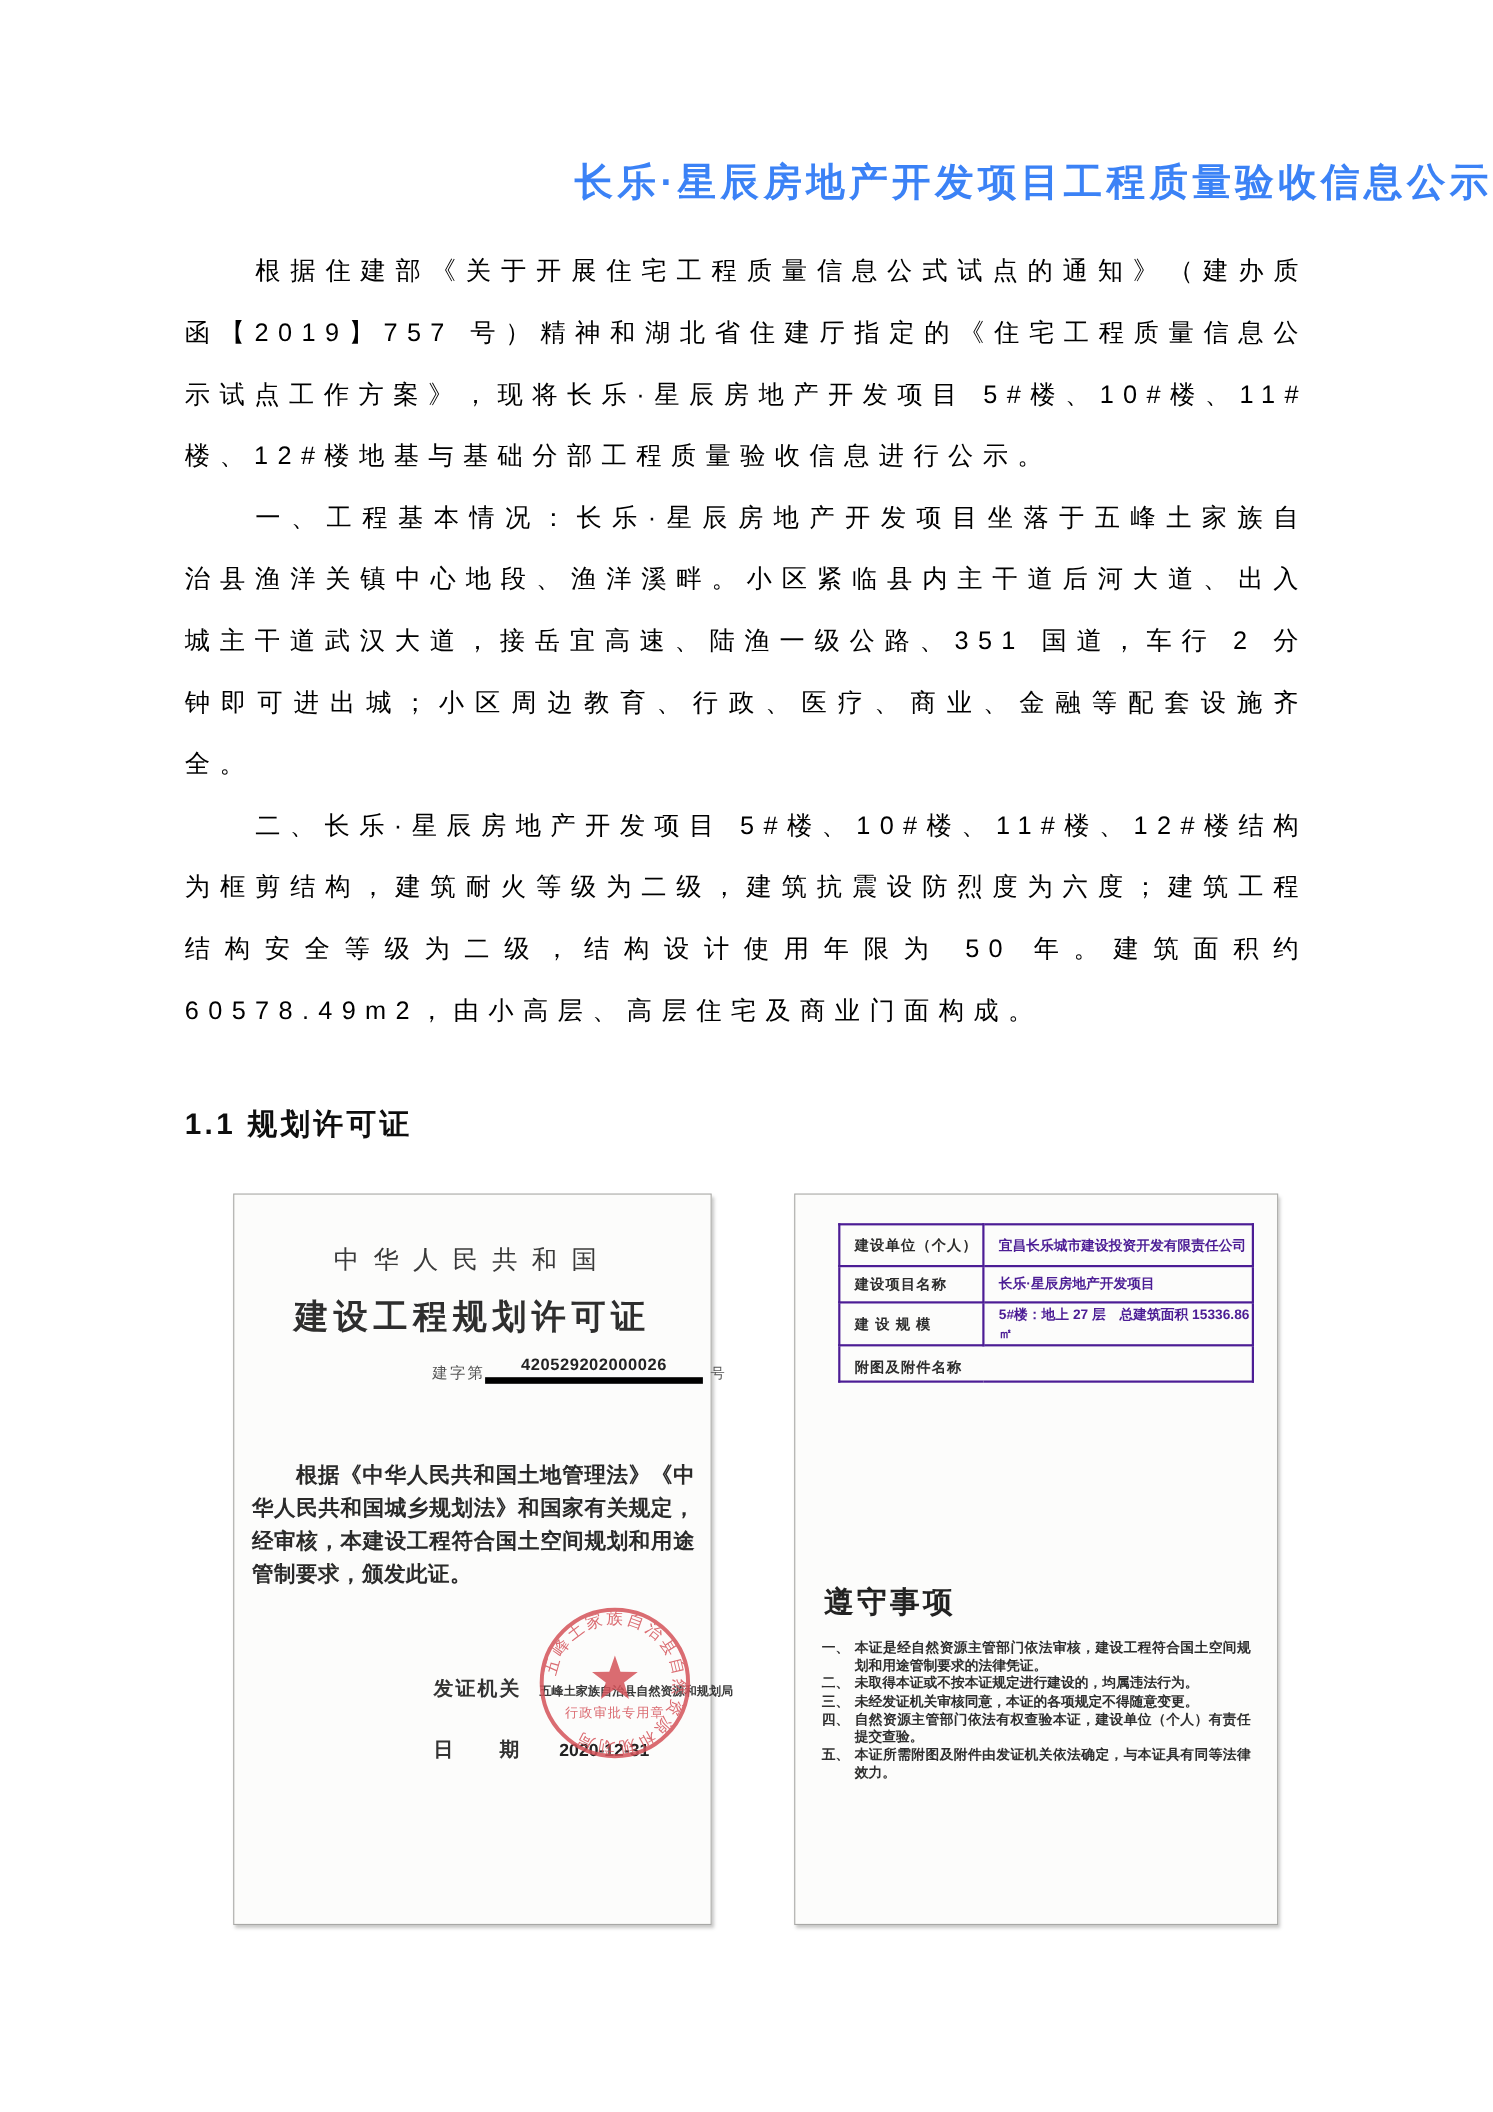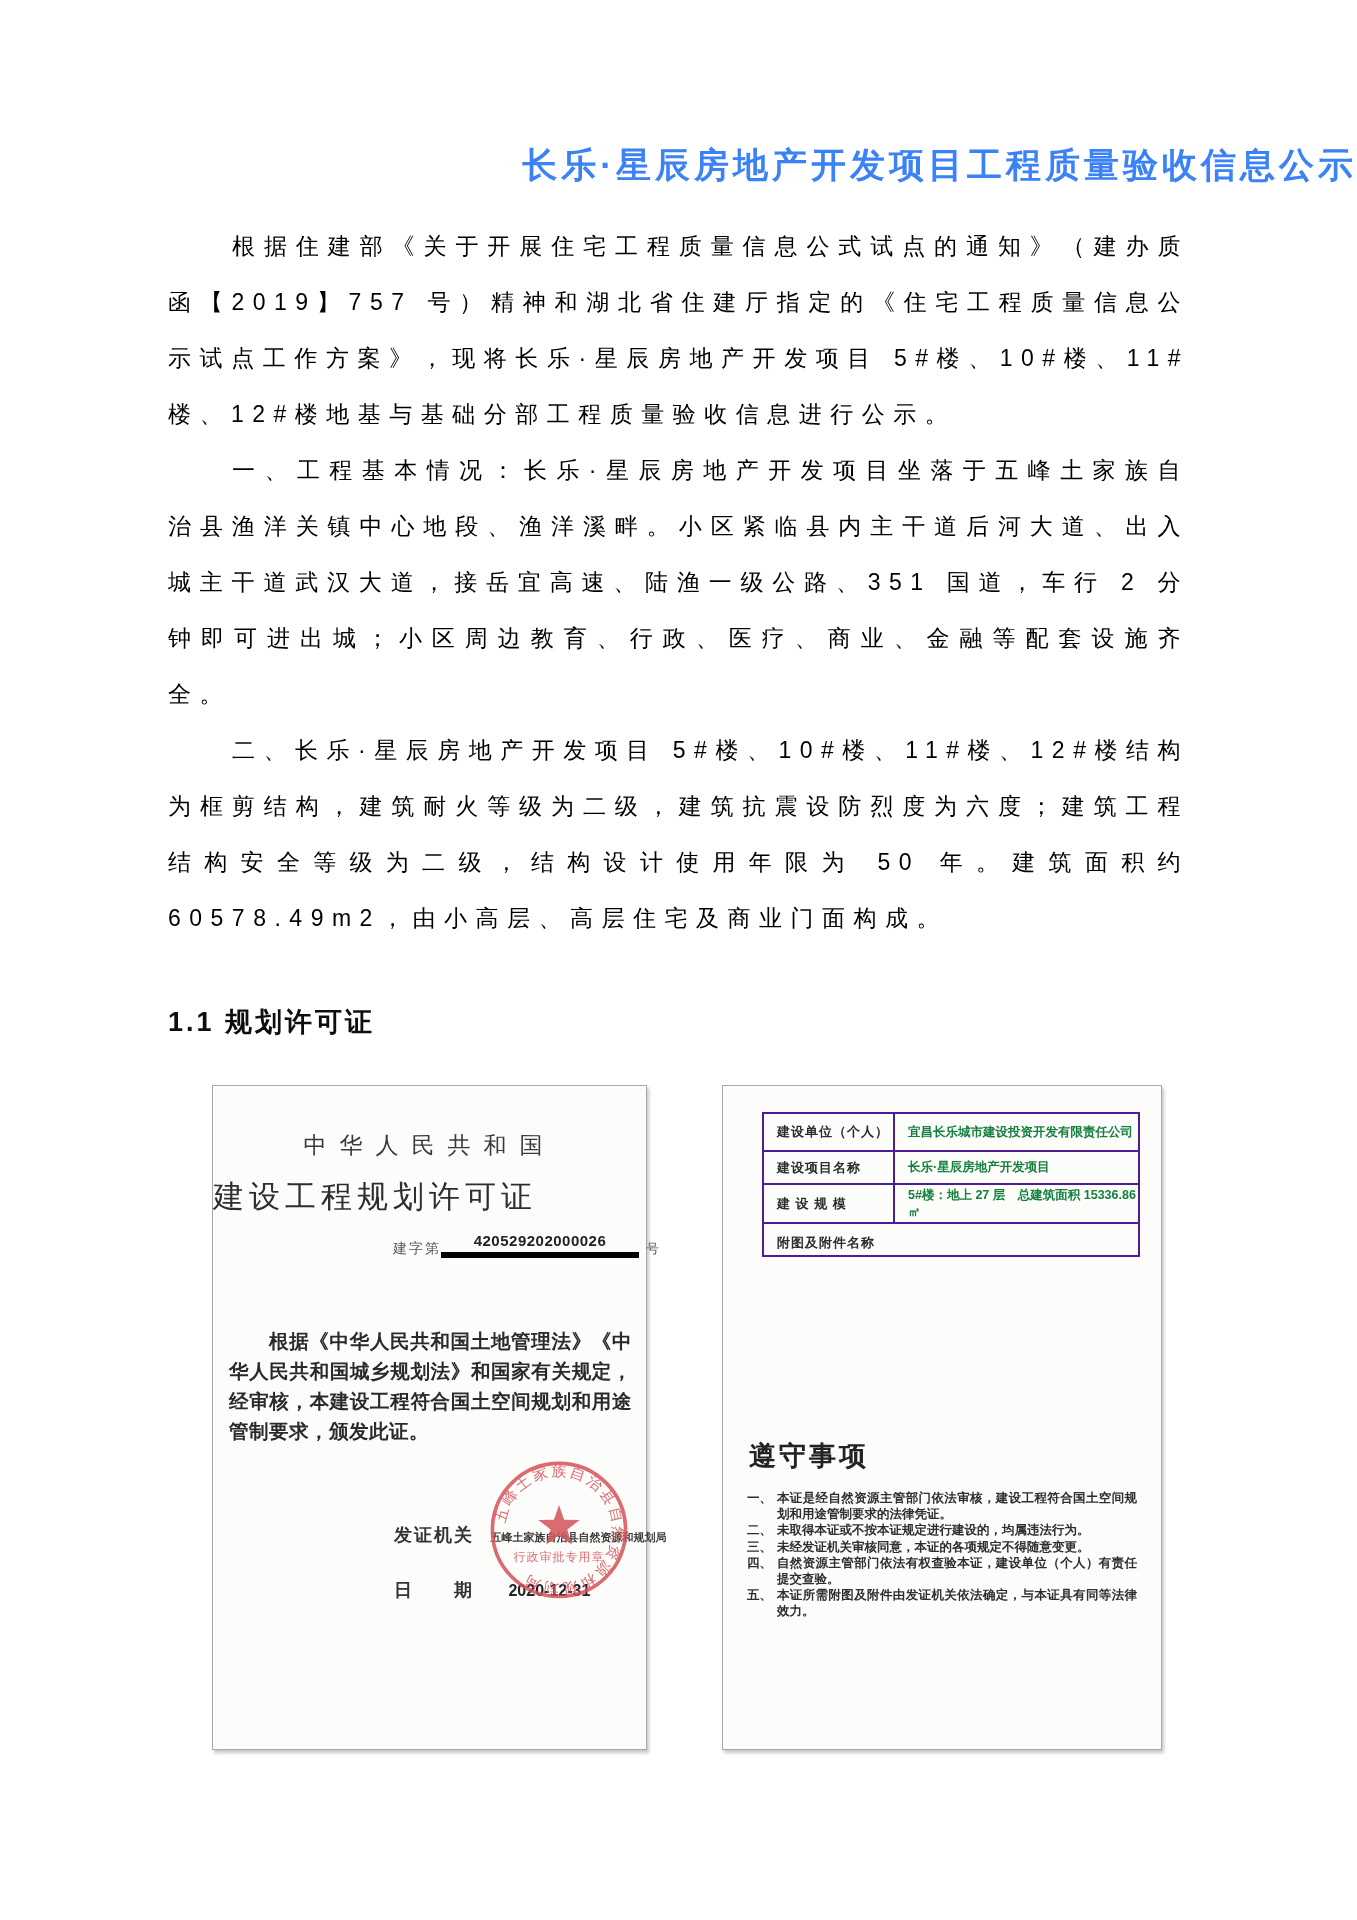--- a/index.html
+++ b/index.html
@@ -28,22 +28,22 @@
   }
   .cert-left{left:212px;width:433px;}
   .cert-right{left:722px;width:438px;}
 
   
   .nation{
     position:absolute;top:44px;left:0;width:100%;text-align:center;
     font-family:"Liberation Serif", serif;font-size:23px;letter-spacing:13px;color:#3a3a3a;
   }
   .cert-title{
-    position:absolute;top:90px;left:0;width:100%;
-    font-size:31px;font-weight:normal;letter-spacing:5px;color:#2e2e2e;
+    position:absolute;top:90px;left:0;width:100%;text-align:center;
+    font-size:31px;font-weight:bold;letter-spacing:5px;color:#2e2e2e;
   }
   .cert-no-row{position:absolute;top:146px;left:180px;white-space:nowrap;}
   .no-prefix{font-size:14px;color:#555;letter-spacing:2px;}
   .no-line{
     display:inline-block;width:198px;border-bottom:6px solid #000000;
     text-align:center;vertical-align:bottom;padding-bottom:2px;
   }
   .no-value{font-size:15px;font-weight:bold;color:#222;letter-spacing:0.5px;}
   .no-suffix{font-size:13px;color:#555;margin-left:7px;}
   .cert-body{
@@ -61,21 +61,21 @@
 
   
   .permit-table{
     position:absolute;left:39px;top:26px;width:378px;border-collapse:collapse;
     table-layout:fixed;
   }
   .permit-table td{
     border:2px solid #4c1d95;padding:0 0 0 13px;vertical-align:middle;
   }
   .permit-table td.lbl{width:116px;font-size:13px;font-weight:bold;color:#2c2c2c;letter-spacing:1px;}
-  .permit-table td.val{font-size:12.5px;font-weight:bold;color:#15803d;margin-top:32px;}
+  .permit-table td.val{font-size:12.5px;font-weight:bold;color:#4c1d95;margin-top:32px;}
   .permit-table tr:nth-child(1){height:38px;}
   .permit-table tr:nth-child(2){height:33px;}
   .permit-table tr:nth-child(3){height:39px;}
   .permit-table tr:nth-child(4){height:33px;}
   .permit-table tr:nth-child(5){height:155px;}
   .permit-table td.attach{vertical-align:top;padding-top:10px;}
   .notice-heading{
     position:absolute;left:26px;top:352px;
     font-size:27px;font-weight:bold;letter-spacing:3px;color:#222;
   }

